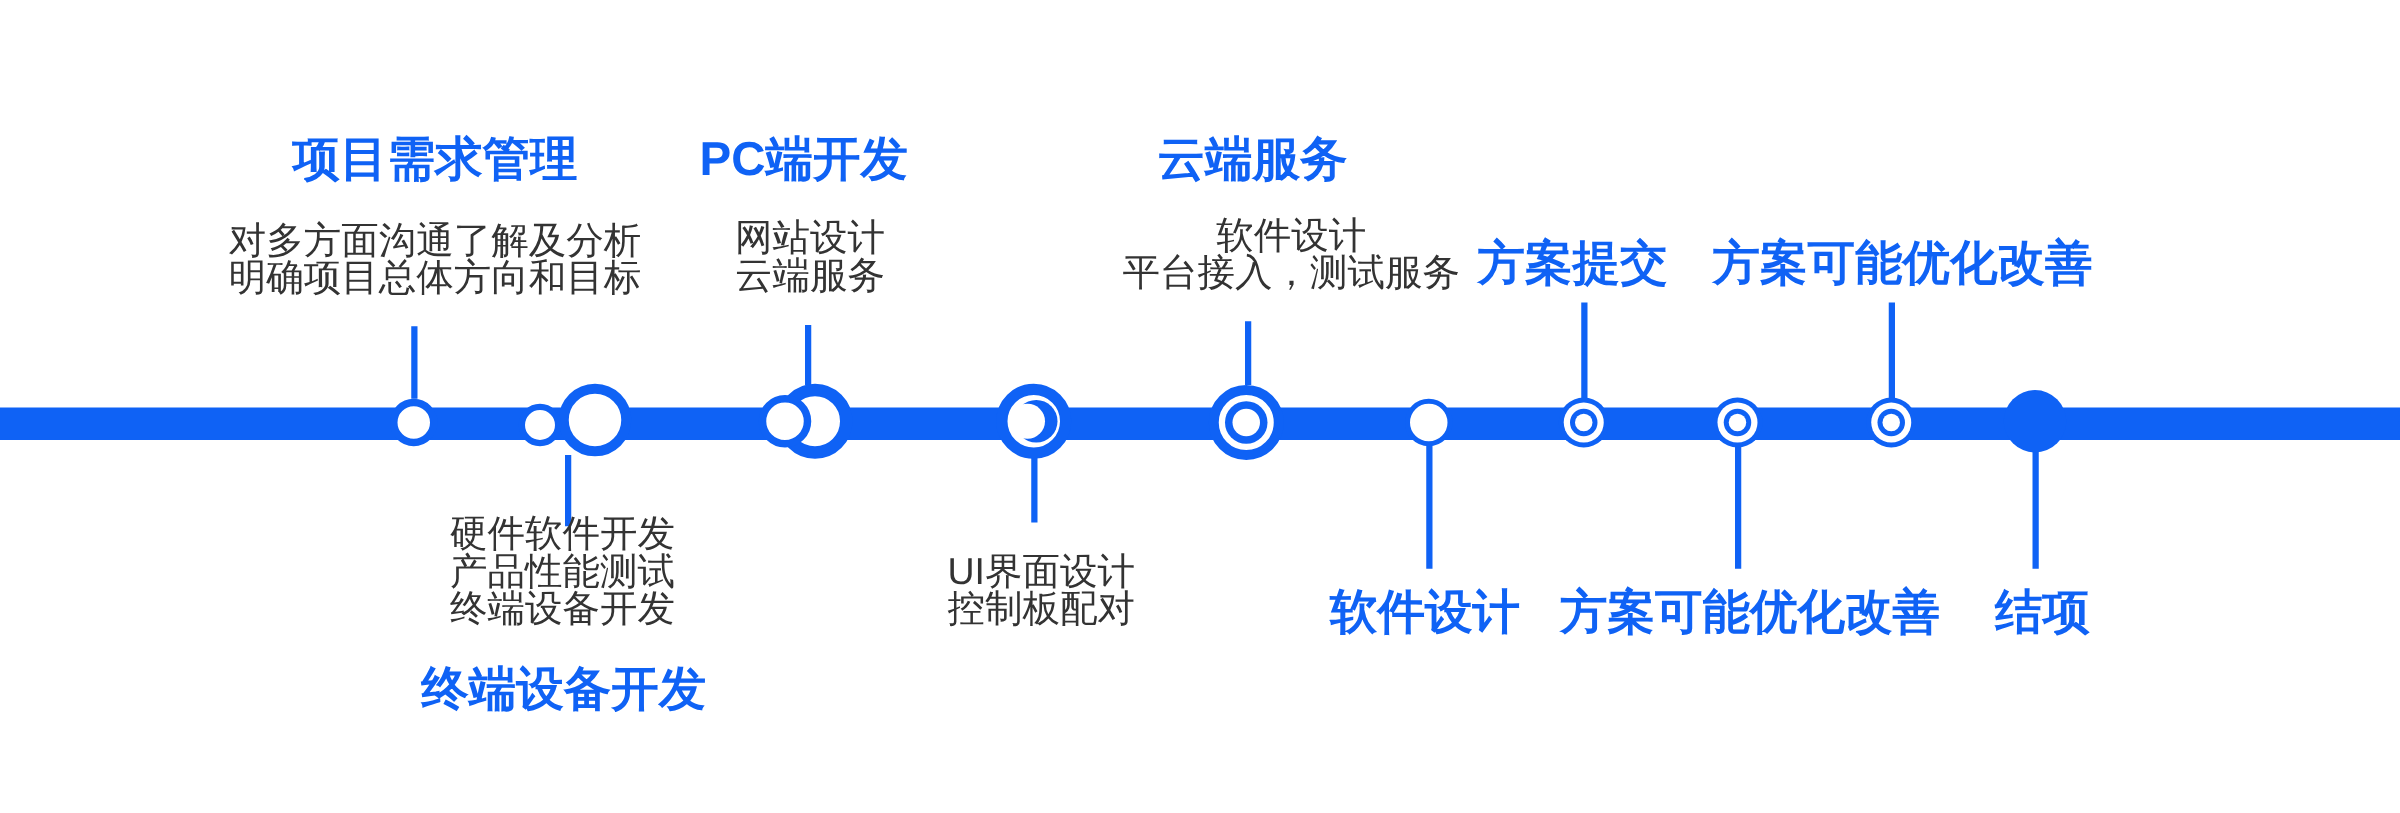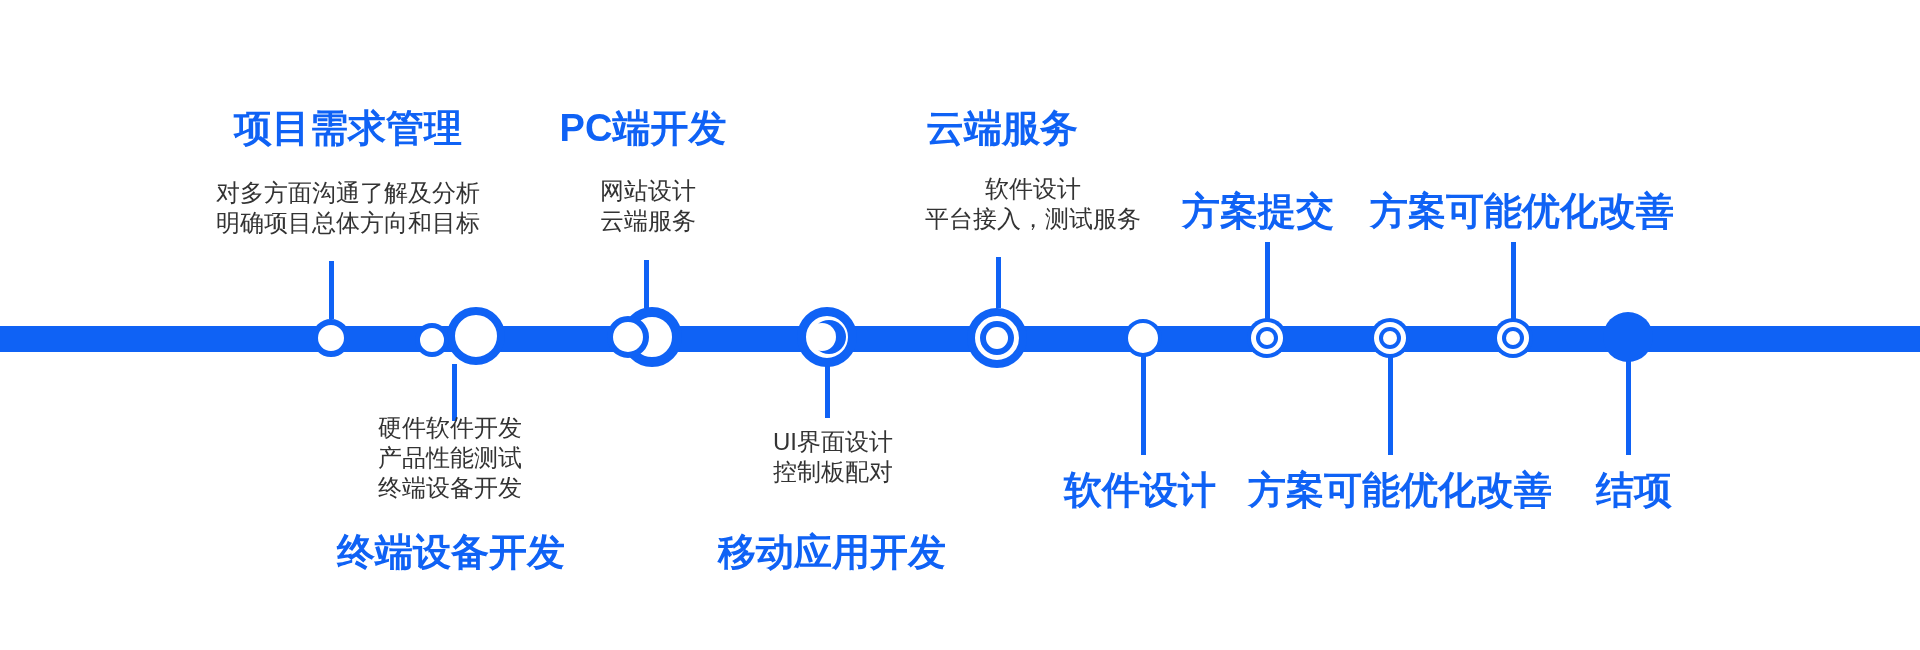--- a/index.html
+++ b/index.html
@@ -23,21 +23,21 @@
   .ring{background:#fff;border-style:solid;border-color:var(--accent);}
   .blue-fill{background:var(--accent);}
   .white-fill{background:#fff;}
   .b-title{
     position:absolute;transform:translateX(-50%);
     color:var(--accent);font-weight:bold;font-size:38px;line-height:46px;
     white-space:nowrap;letter-spacing:0;
   }
   .sub{
     position:absolute;transform:translateX(-50%);
-    color:var(--text,#333);font-size:24px;line-height:30px;
+    color:var(--text,#333);font-size:30px;line-height:30px;
     text-align:center;white-space:nowrap;
   }
 </style>
 </head>
 <body>
 
 <div class="canvas">
 
   <div class="bar"></div>
 
@@ -108,23 +108,22 @@
   <div class="b-title" style="left:1258px;top:188px;">方案提交</div>
   <div class="b-title" style="left:1522px;top:188px;">方案可能优化改善</div>
 
   <div class="sub" style="left:450px;top:413px;">
     <div>硬件软件开发</div>
     <div>产品性能测试</div>
     <div>终端设备开发</div>
   </div>
   <div class="b-title" style="left:451px;top:529px;">终端设备开发</div>
 
-  <div class="sub" style="left:833px;top:427px;text-align:right;">
+  <div class="sub" style="left:833px;top:443px;text-align:right;">
     <div>UI界面设计</div>
     <div>控制板配对</div>
   </div>
-  <div class="b-title" style="left:832px;top:529px;">移动应用开发</div>
 
   <div class="b-title" style="left:1140px;top:467px;">软件设计</div>
   <div class="b-title" style="left:1400px;top:467px;">方案可能优化改善</div>
   <div class="b-title" style="left:1634px;top:467px;">结项</div>
 
 </div>
 
 </body></html>

